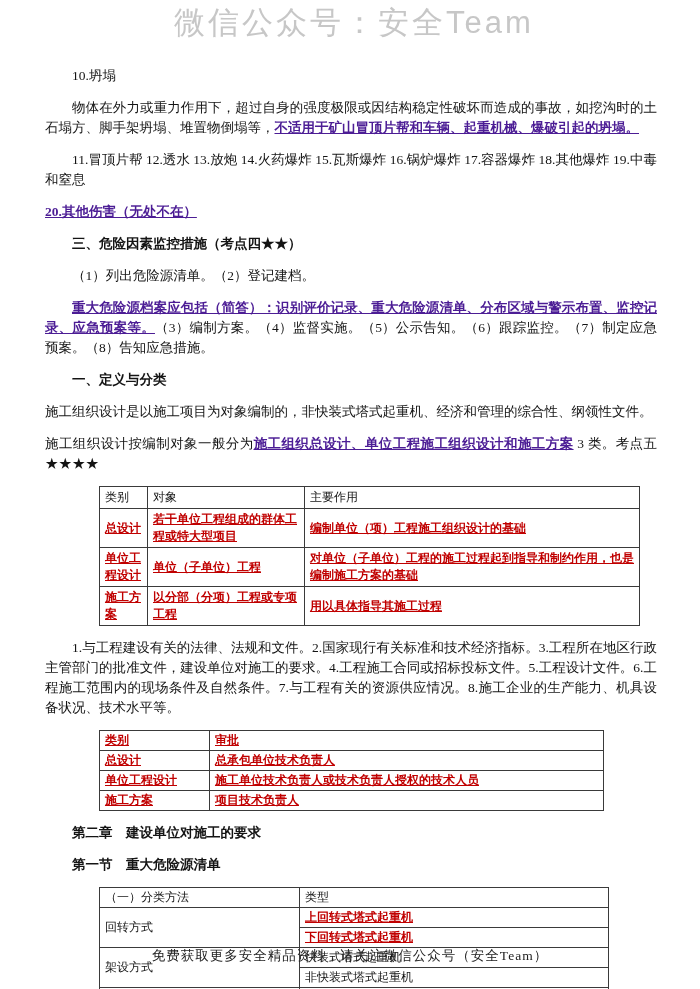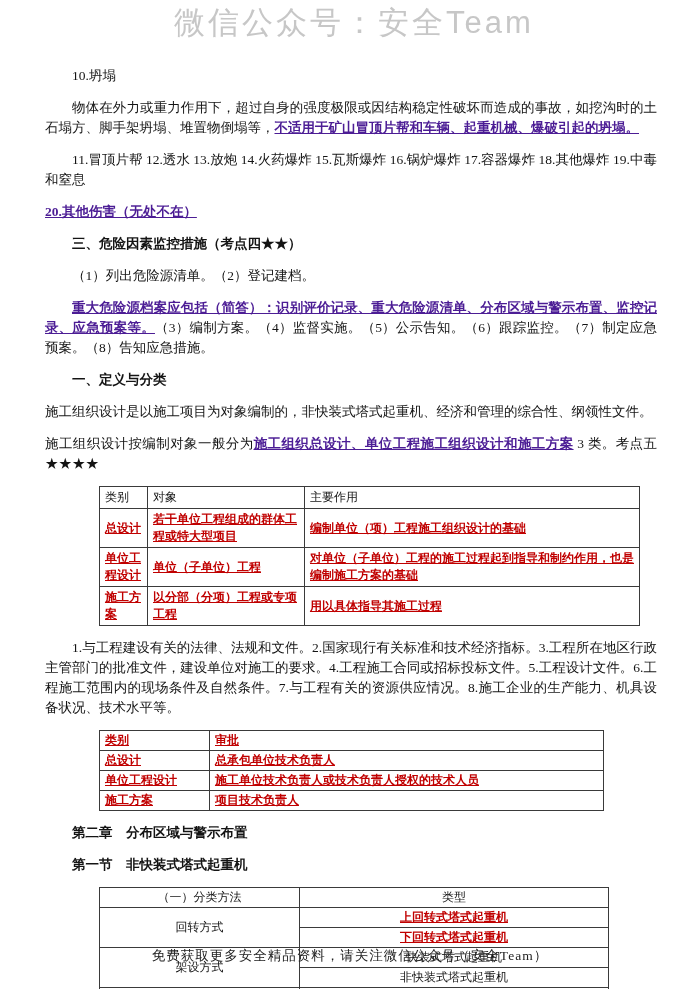--- a/index.html
+++ b/index.html
@@ -19,21 +19,21 @@
   .bold{font-weight:bold;}
   .red{color:#4c1d95;font-weight:bold;text-decoration:underline;}
   table{
     border-collapse:collapse;margin:9px 0 3px 66px;
     font-size:12px;line-height:17px;table-layout:fixed;
   }
   td{border:1px solid #3a3a3a;padding:1px 5px;vertical-align:middle;overflow:hidden;}
   td.red{color:#c00000;font-weight:bold;text-decoration:underline;}
   .t1 td{padding:2px 5px;}
   .t2 td{height:17px;}
-  .t3 td{height:16px;text-align:center;}
+  .t3 td{height:16px;}
   .footer{
     position:absolute;left:0;bottom:24px;width:100%;text-align:center;
     font-size:13.5px;color:#222;letter-spacing:1px;
   }
 </style>
 </head>
 <body>
 
 <div class="page">
 
@@ -115,23 +115,23 @@
         <td class="red">单位工程设计</td>
         <td class="red">施工单位技术负责人或技术负责人授权的技术人员</td>
       </tr>
       <tr>
         <td class="red">施工方案</td>
         <td class="red">项目技术负责人</td>
       </tr>
     </tbody>
       </table>
 
-    <p class="ind bold"><span>第二章　分布区域与警示布置</span></p>
+    <p class="ind bold"><span>第二章　建设单位对施工的要求</span></p>
 
-    <p class="ind bold"><span>第一节　非快装式塔式起重机</span></p>
+    <p class="ind bold"><span>第一节　重大危险源清单</span></p>
 
 
     <table class="t3">
       <colgroup>
           <col style="width:200px">
           <col style="width:309px">
         </colgroup>
       <tbody>
           <tr>
         <td>（一）分类方法</td>

